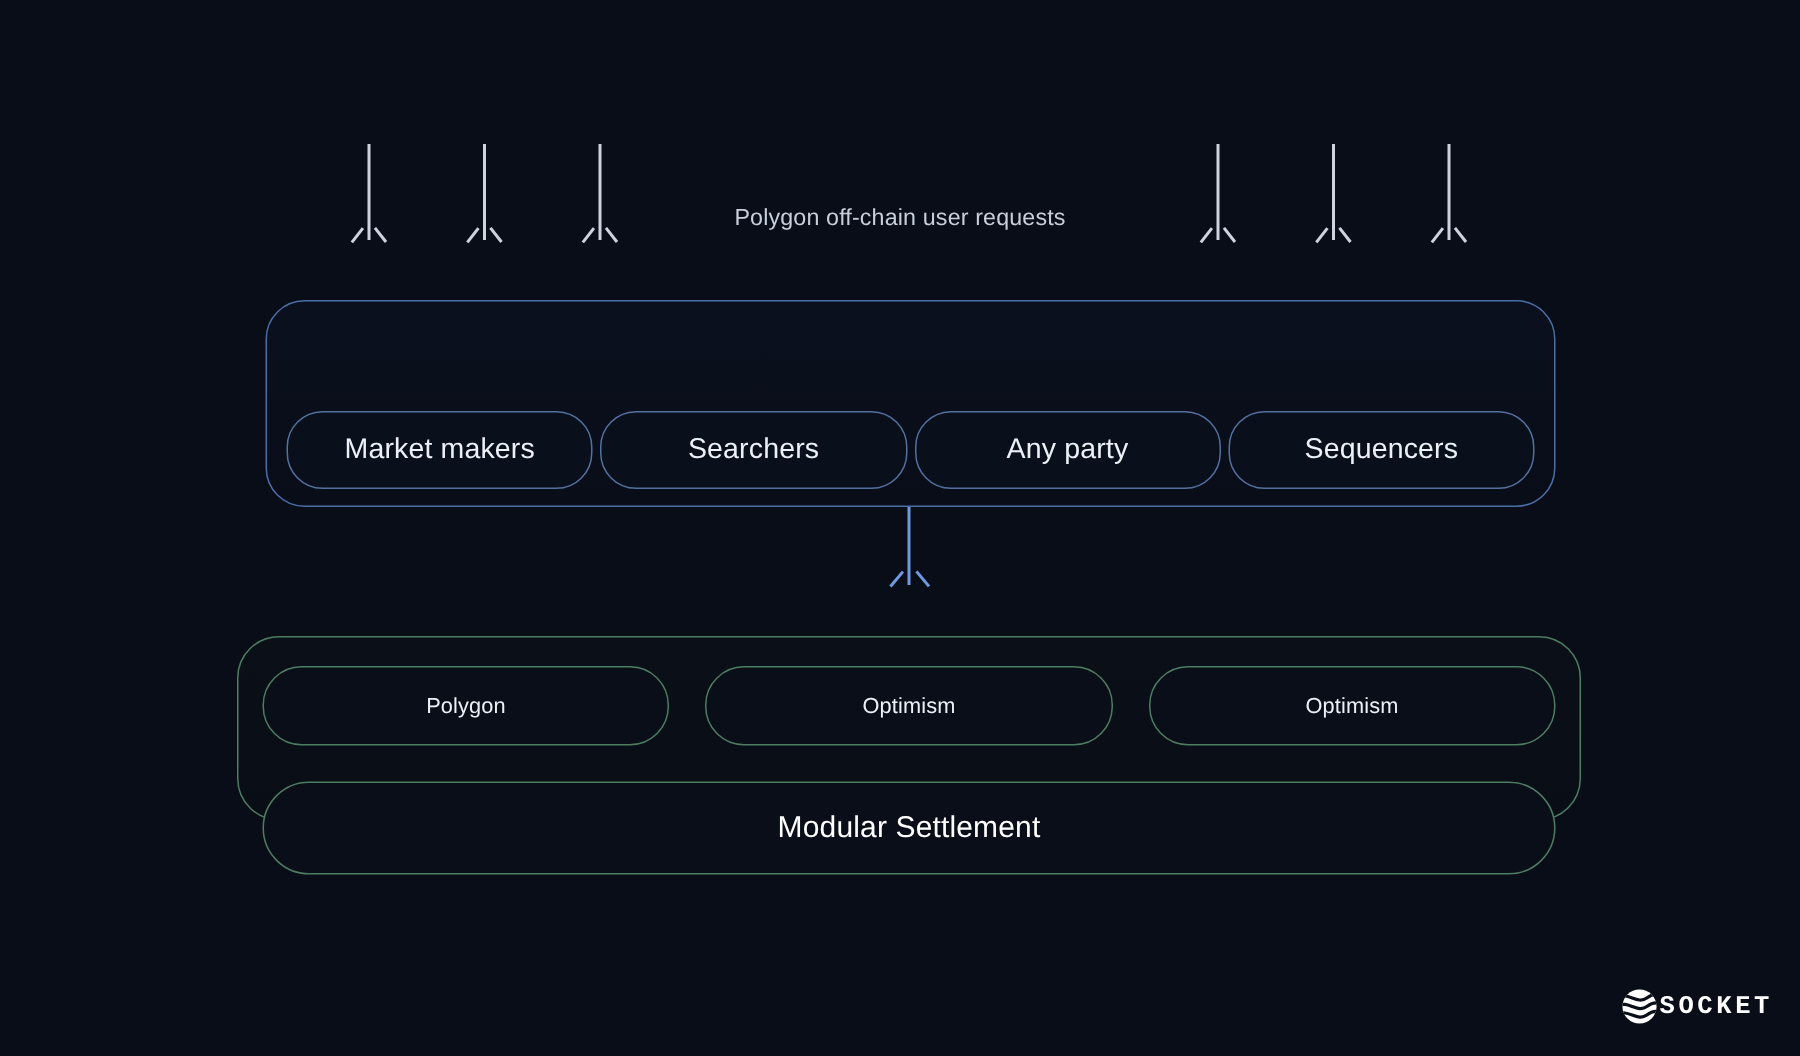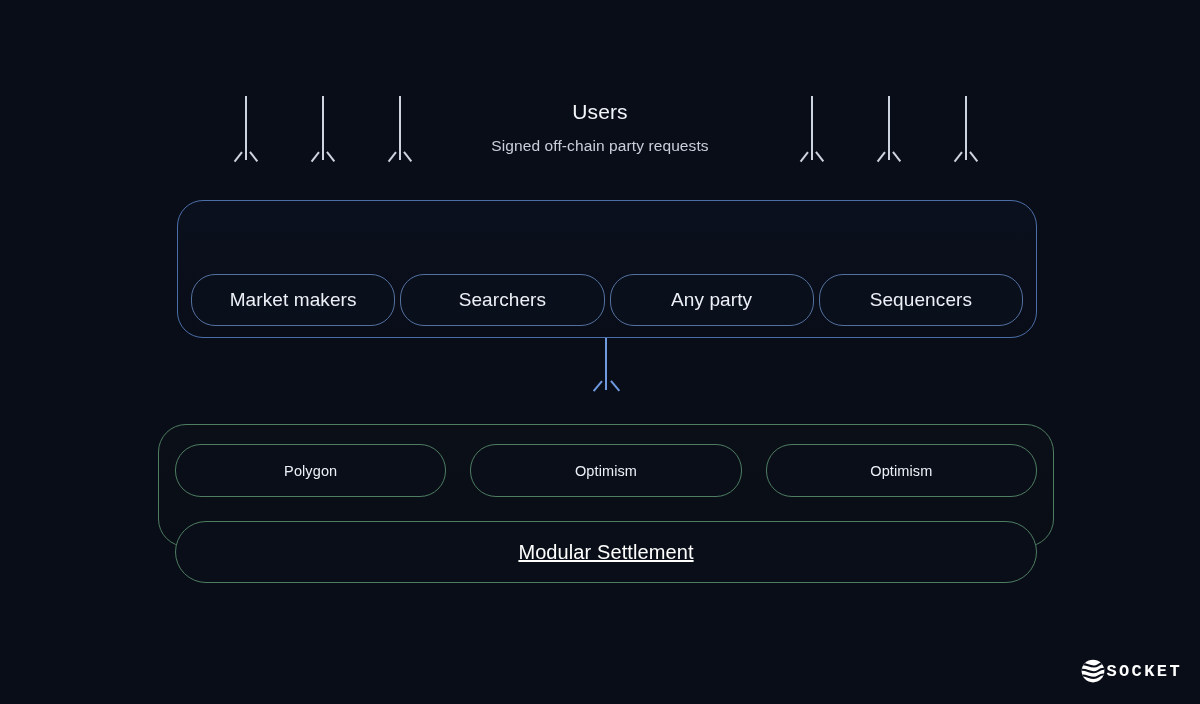--- a/index.html
+++ b/index.html
@@ -216,21 +216,20 @@
     border: 1.1px solid #4e7d61;
     border-radius: 31px;
     box-sizing: border-box;
     display: flex;
     align-items: center;
     justify-content: center;
     color: #ffffff;
     font-size: 20px;
     letter-spacing: 0.1px;
     background: #0a0e18;
-    text-decoration: underline;
   }
 
   
   .brand {
     position: absolute;
     right: 18px;
     bottom: 20px;
     display: flex;
     align-items: center;
     font-family: Liberation Mono, monospace;
@@ -245,22 +244,21 @@
     font-size: 17px;
     font-weight: 700;
     letter-spacing: 2.4px;
   }
 </style>
 </head>
 <body>
 
 <div class="stage">
 
-  <div class="users-title">Users</div>
-  <div class="users-sub">Signed off-chain party requests</div>
+  <div class="users-sub">Polygon off-chain user requests</div>
 
   <div class="user-arrow" style="left:239px">
     <div class="shaft"></div>
     <div class="head"></div>
   </div>
   <div class="user-arrow" style="left:316px">
     <div class="shaft"></div>
     <div class="head"></div>
   </div>
   <div class="user-arrow" style="left:393px">

